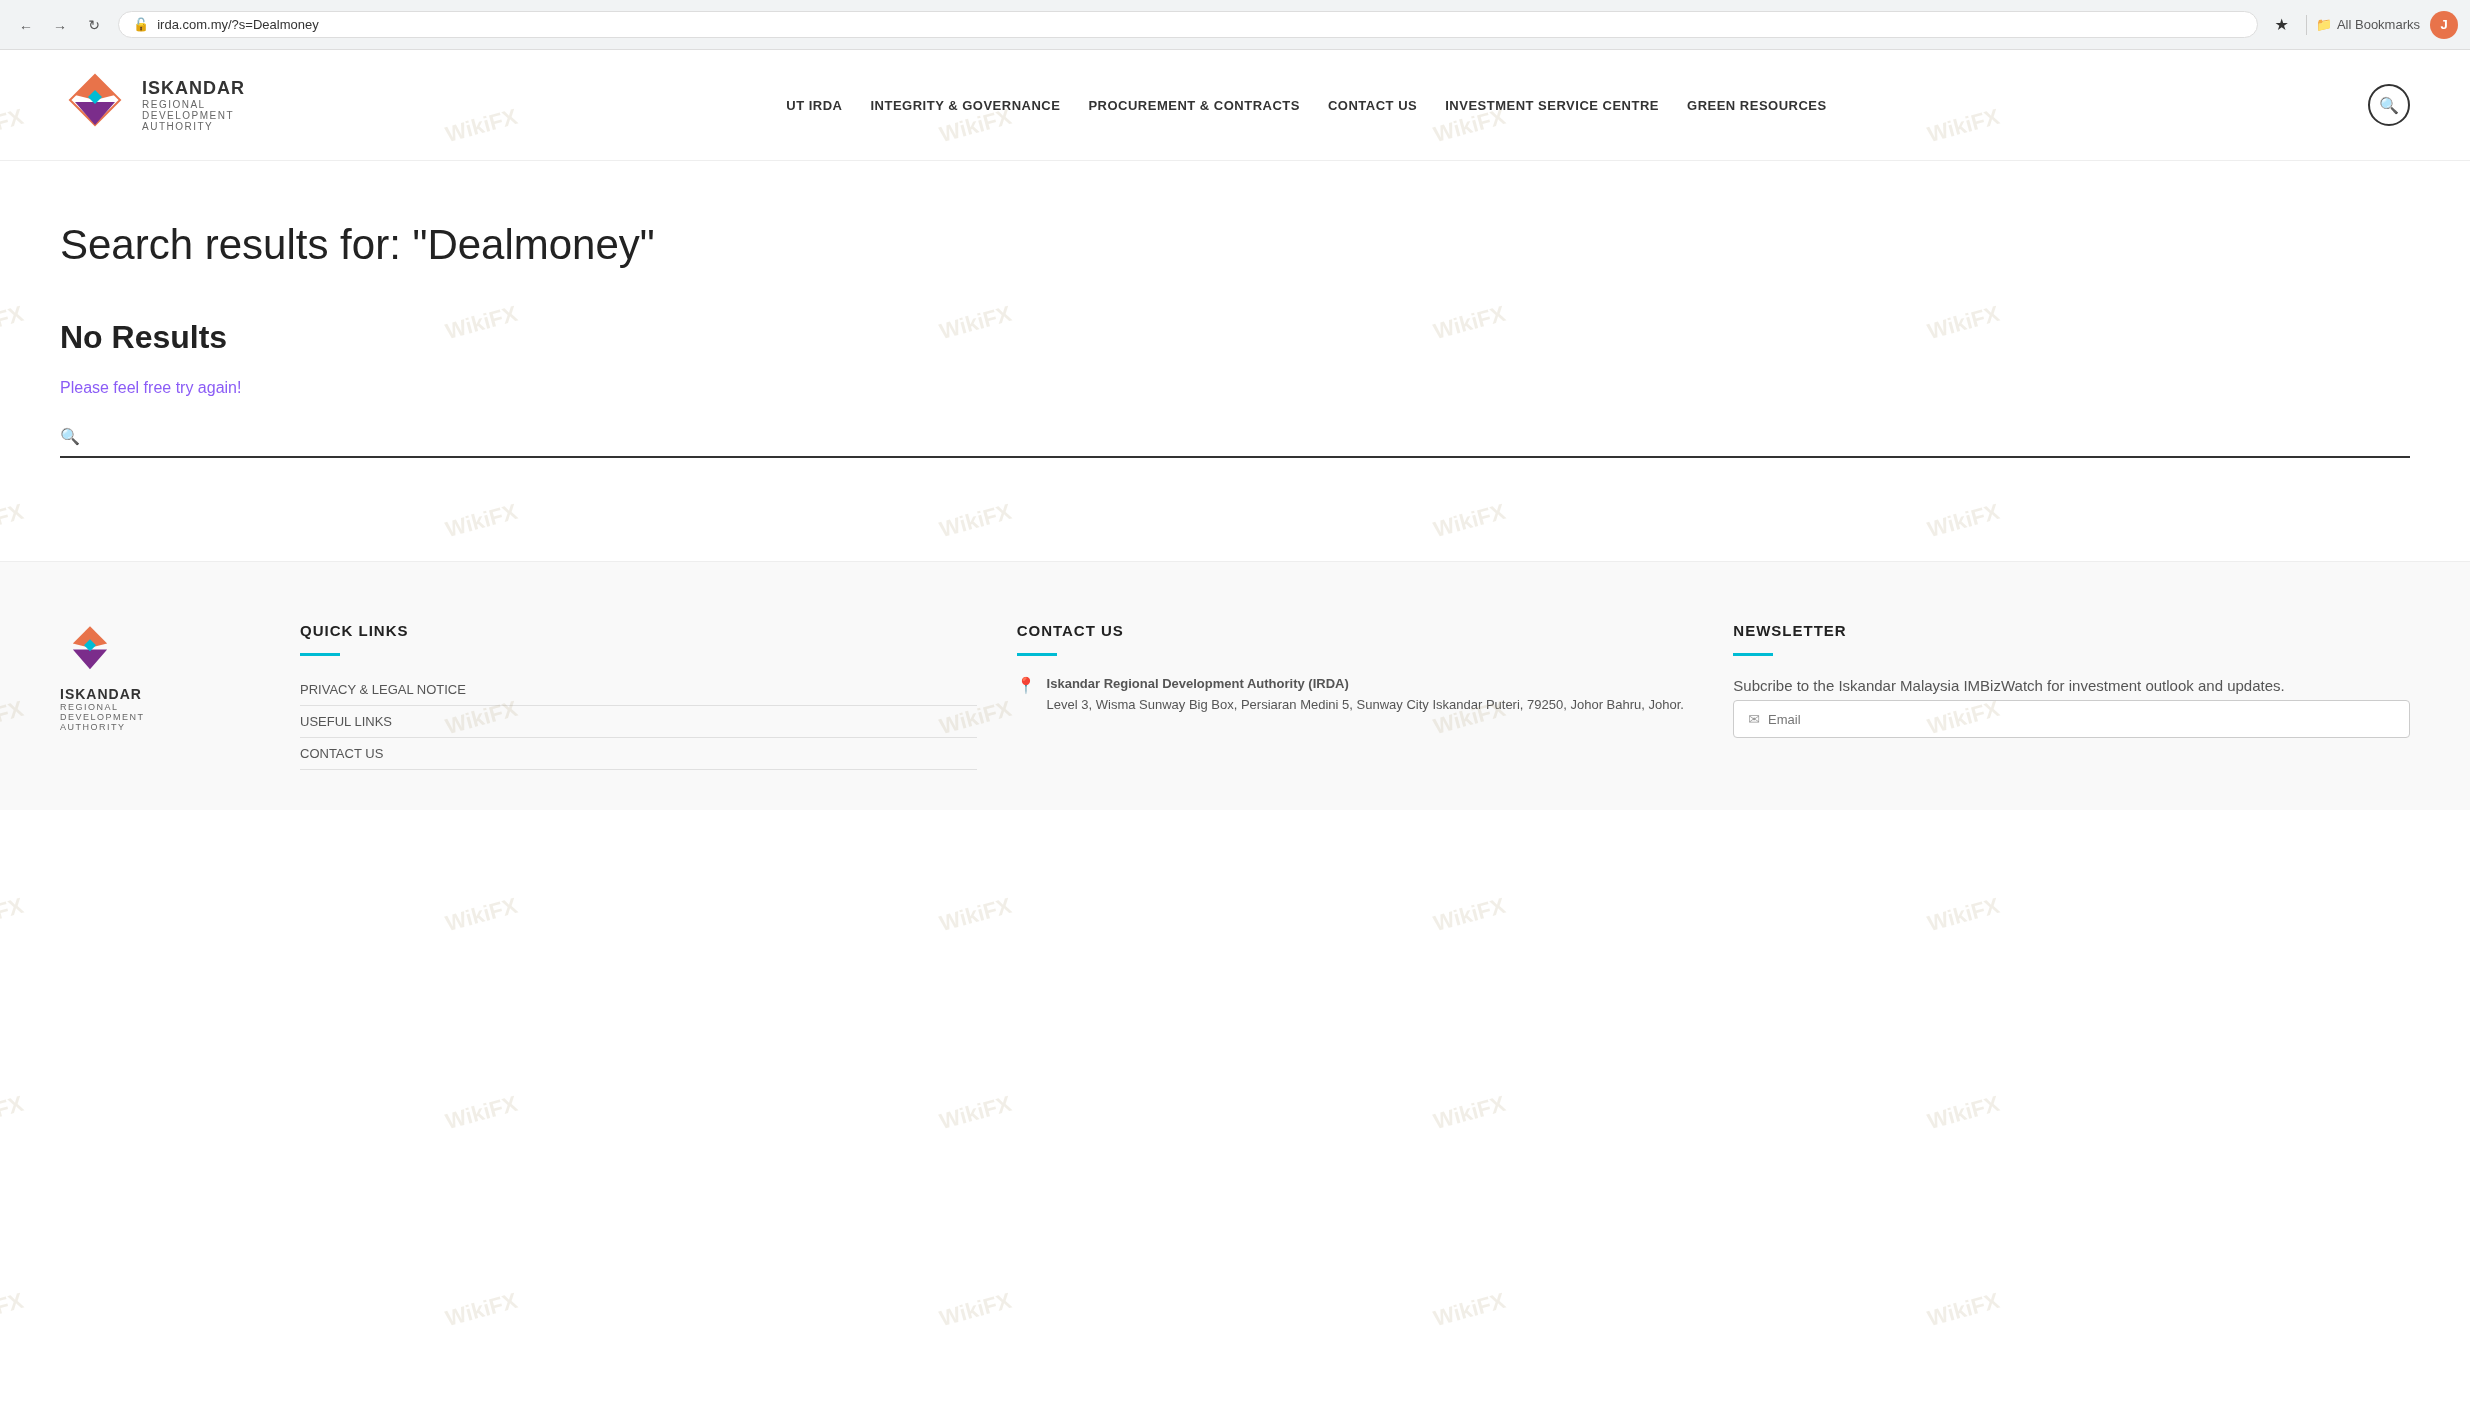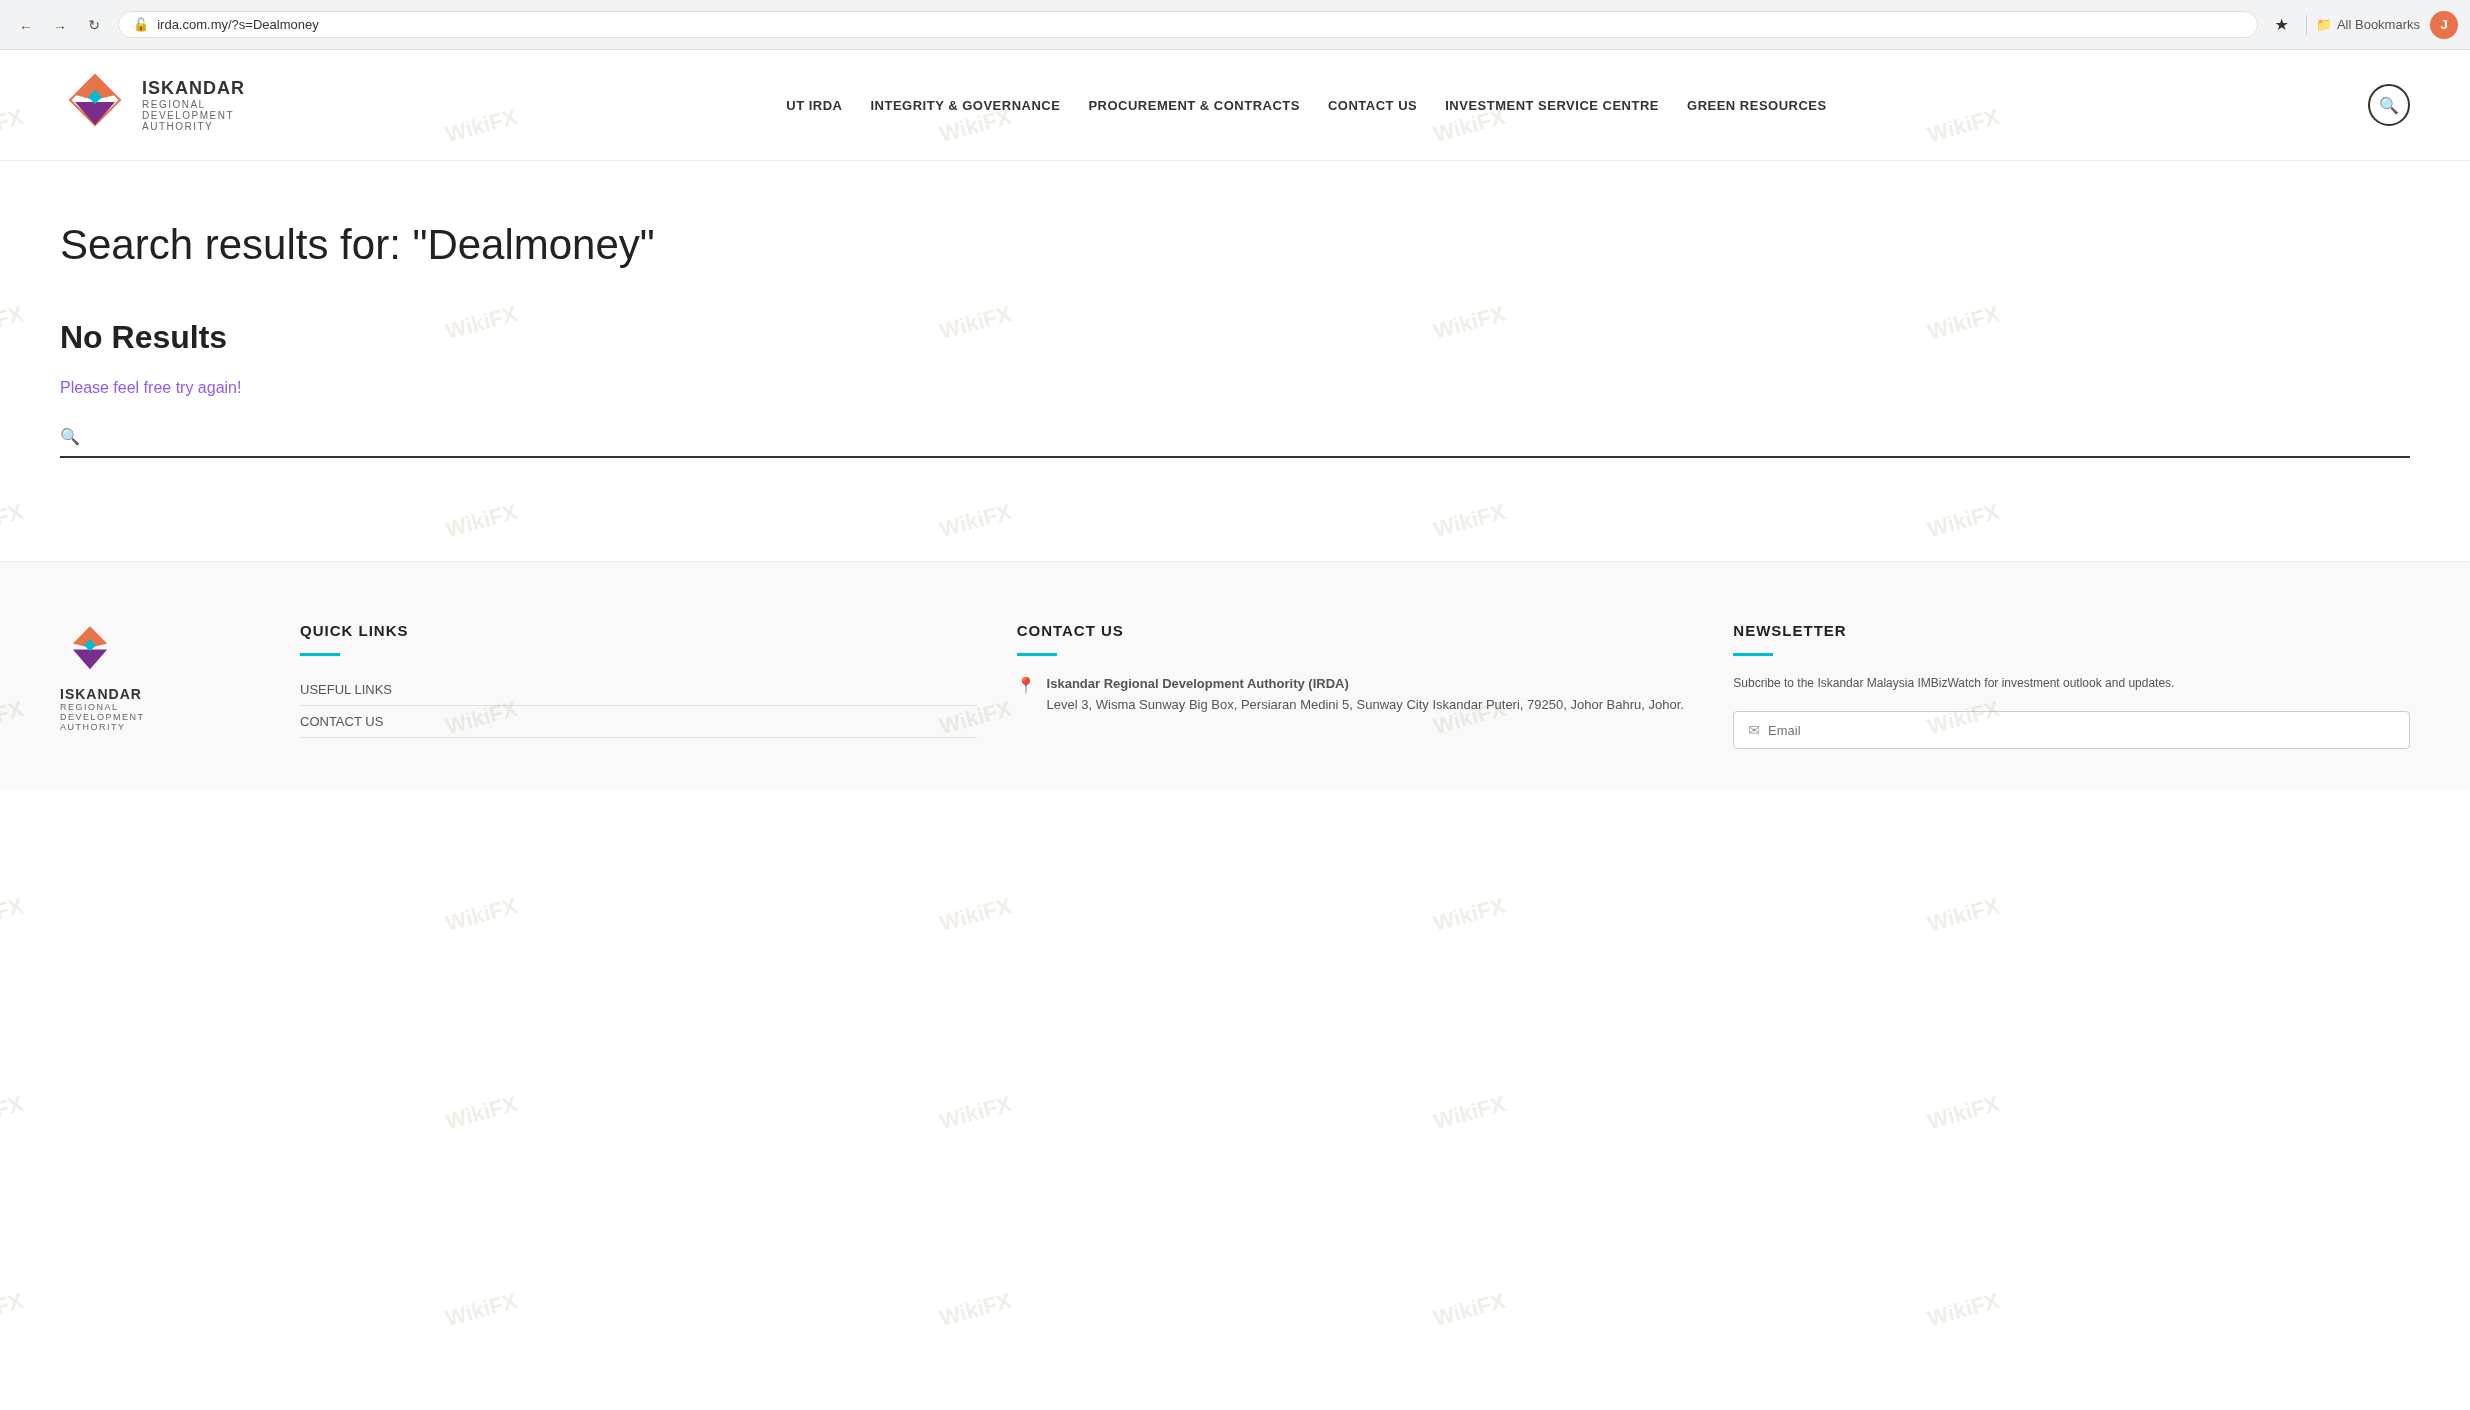--- a/index.html
+++ b/index.html
@@ -233,24 +233,24 @@
       color: #e8734a;
       font-size: 16px;
       margin-top: 2px;
     }
     .contact-text {
       font-size: 13px;
       color: #555;
       line-height: 1.6;
     }
     .newsletter-desc {
-      font-size: 12px;
+      font-size: 15px;
       color: #555;
       line-height: 1.6;
-      margin-bottom: 18px;
+      margin-bottom: 2px;
     }
     .email-input-wrapper {
       border: 1px solid #ccc;
       border-radius: 4px;
       display: flex;
       align-items: center;
       padding: 10px 14px;
       gap: 8px;
       background: #fff;
     }
@@ -403,20 +403,21 @@
         <div class="org-name">ISKANDAR</div>
         <div class="org-sub">REGIONAL</div>
         <div class="org-sub">DEVELOPMENT</div>
         <div class="org-sub">AUTHORITY</div>
       </div>
     </div>
 
     <div class="footer-section">
       <h4>QUICK LINKS</h4>
       <div class="underline-bar"></div>
+      <a href="#">PRIVACY &amp; LEGAL NOTICE</a>
       <a href="#">USEFUL LINKS</a>
       <a href="#">CONTACT US</a>
     </div>
 
     <div class="footer-section">
       <h4>CONTACT US</h4>
       <div class="underline-bar"></div>
       <div class="contact-item">
         <span class="contact-icon">📍</span>
         <div class="contact-text">

